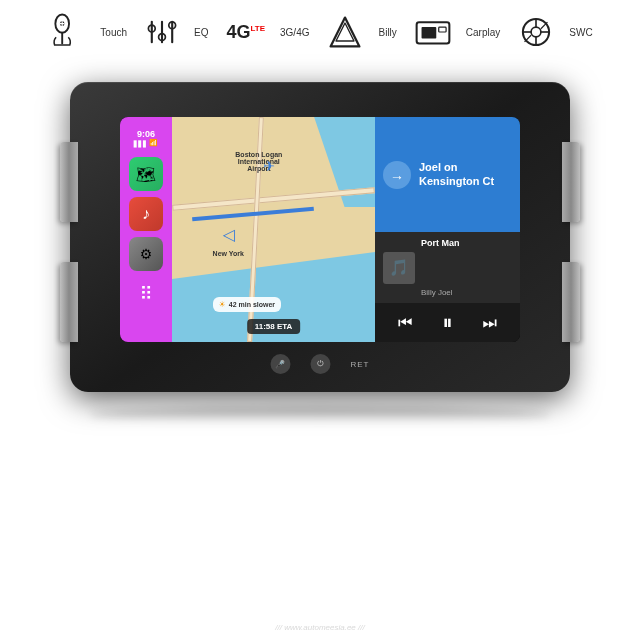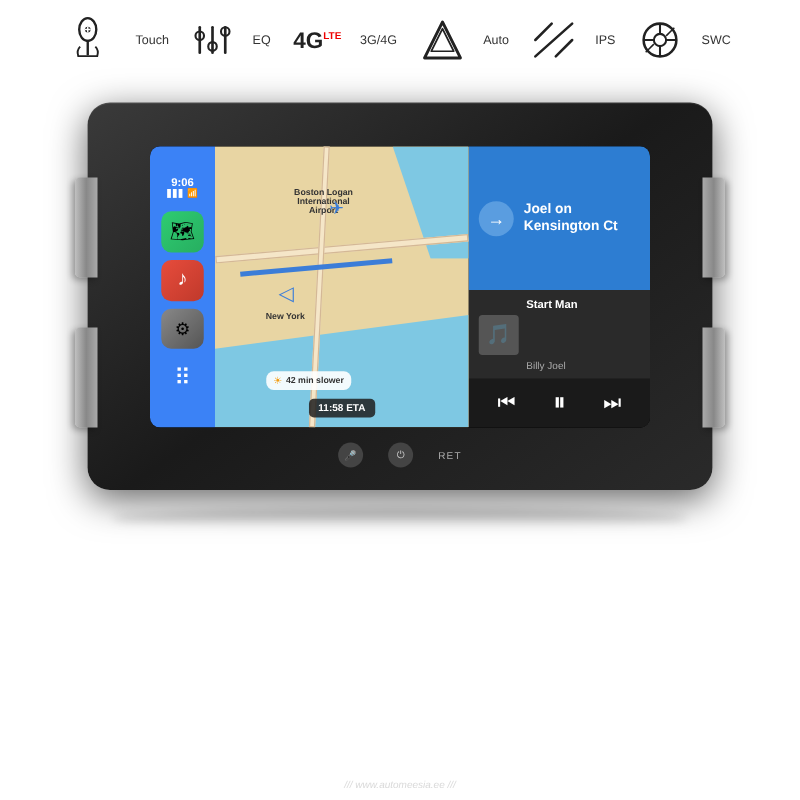--- a/index.html
+++ b/index.html
@@ -145,25 +145,25 @@
       width: 100%;
       height: 100%;
       display: flex;
       flex-direction: row;
       background: #1a1a1a;
     }
 
     
     .sidebar {
       width: 52px;
-      background: #3b82f6;
+      background: #d946ef;
       display: flex;
       flex-direction: column;
       align-items: center;
-      padding: 24px 0;
+      padding: 12px 0;
       gap: 6px;
       flex-shrink: 0;
     }
     .status-bar {
       display: flex;
       flex-direction: column;
       align-items: center;
       margin-bottom: 4px;
     }
     .time {
@@ -459,34 +459,35 @@
     <span class="icon-label">3G/4G</span>
   </div>
 
   <div class="icon-item">
     <div class="icon-symbol">
       <svg class="gen-icon" viewBox="0 0 40 40" fill="none" xmlns="http://www.w3.org/2000/svg">
         <polygon points="20,4 36,36 4,36" fill="none" stroke="#222" stroke-width="2.5" stroke-linejoin="round"></polygon>
         <polygon points="20,10 30,30 10,30" fill="none" stroke="#222" stroke-width="1.5" stroke-linejoin="round"></polygon>
       </svg>
     </div>
-    <span class="icon-label">Auto</span>
+    <span class="icon-label">Billy</span>
   </div>
-
 
   <div class="icon-item">
     <div class="icon-symbol">
       <svg class="gen-icon" viewBox="0 0 44 40" fill="none" xmlns="http://www.w3.org/2000/svg">
-        <line x1="4" y1="36" x2="40" y2="4" stroke="#222" stroke-width="2.5" stroke-linecap="round"></line>
-        <line x1="24" y1="36" x2="40" y2="20" stroke="#222" stroke-width="2.5" stroke-linecap="round"></line>
-        <line x1="4" y1="20" x2="20" y2="4" stroke="#222" stroke-width="2.5" stroke-linecap="round"></line>
+        <rect x="2" y="8" width="40" height="26" rx="3" stroke="#222" stroke-width="2.5" fill="none"></rect>
+        <rect x="8" y="14" width="18" height="14" rx="1" fill="#222"></rect>
+        <rect x="29" y="14" width="9" height="6" rx="1" fill="none" stroke="#222" stroke-width="1.5"></rect>
+        <line x1="2" y1="34" x2="42" y2="34" stroke="#222" stroke-width="1"></line>
       </svg>
     </div>
-    <span class="icon-label">IPS</span>
+    <span class="icon-label">Carplay</span>
   </div>
+
 
   <div class="icon-item">
     <div class="icon-symbol">
       <svg class="gen-icon" viewBox="0 0 44 40" fill="none" xmlns="http://www.w3.org/2000/svg">
         <circle cx="22" cy="20" r="16" stroke="#222" stroke-width="2.5" fill="none"></circle>
         <circle cx="22" cy="20" r="6" stroke="#222" stroke-width="2" fill="none"></circle>
         <line x1="22" y1="4" x2="22" y2="14" stroke="#222" stroke-width="2"></line>
         <line x1="22" y1="26" x2="22" y2="36" stroke="#222" stroke-width="2"></line>
         <line x1="6" y1="20" x2="16" y2="20" stroke="#222" stroke-width="2"></line>
         <line x1="28" y1="20" x2="38" y2="20" stroke="#222" stroke-width="2"></line>
@@ -568,21 +569,21 @@
           <div class="right-panel">
 
             <div class="nav-card">
               <div class="nav-icon">→</div>
               <div class="nav-text">Joel on Kensington Ct</div>
             </div>
 
             <div class="music-card">
               <div class="album-art">🎵</div>
               <div class="song-info">
-                <div class="song-title">Start Man</div>
+                <div class="song-title">Port Man</div>
                 <div class="song-artist">Billy Joel</div>
               </div>
             </div>
 
             <div class="music-controls">
               <span class="ctrl-btn">⏮</span>
               <span class="ctrl-btn" style="font-size:20px;">⏸</span>
               <span class="ctrl-btn">⏭</span>
             </div>
           </div>

